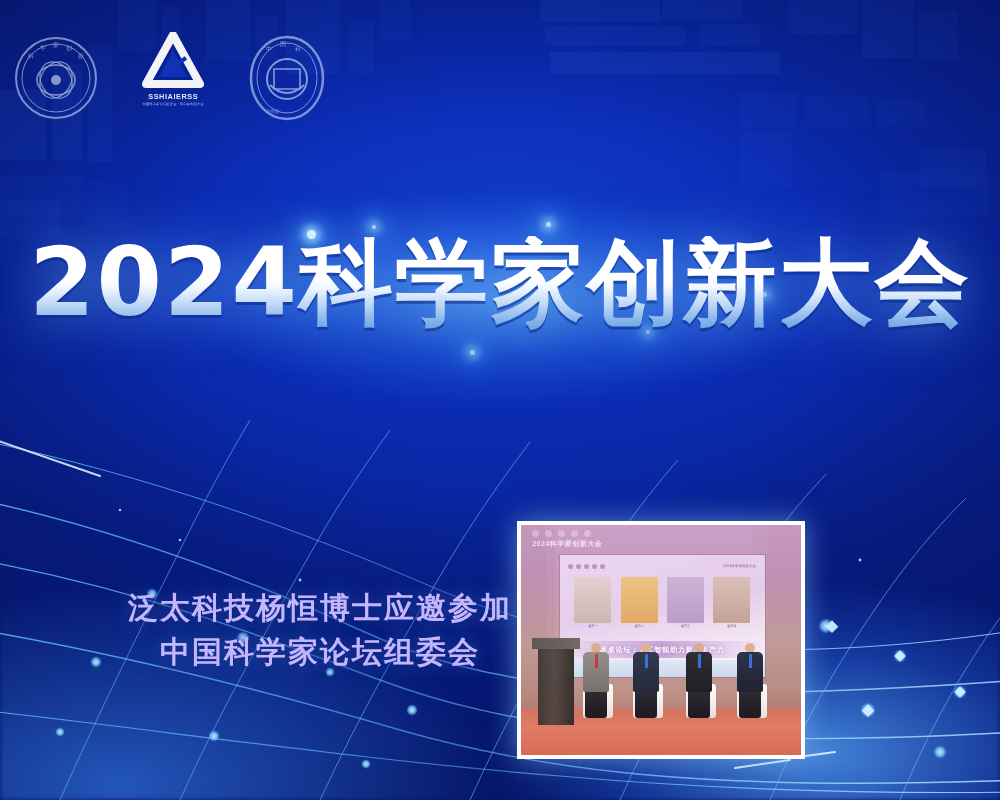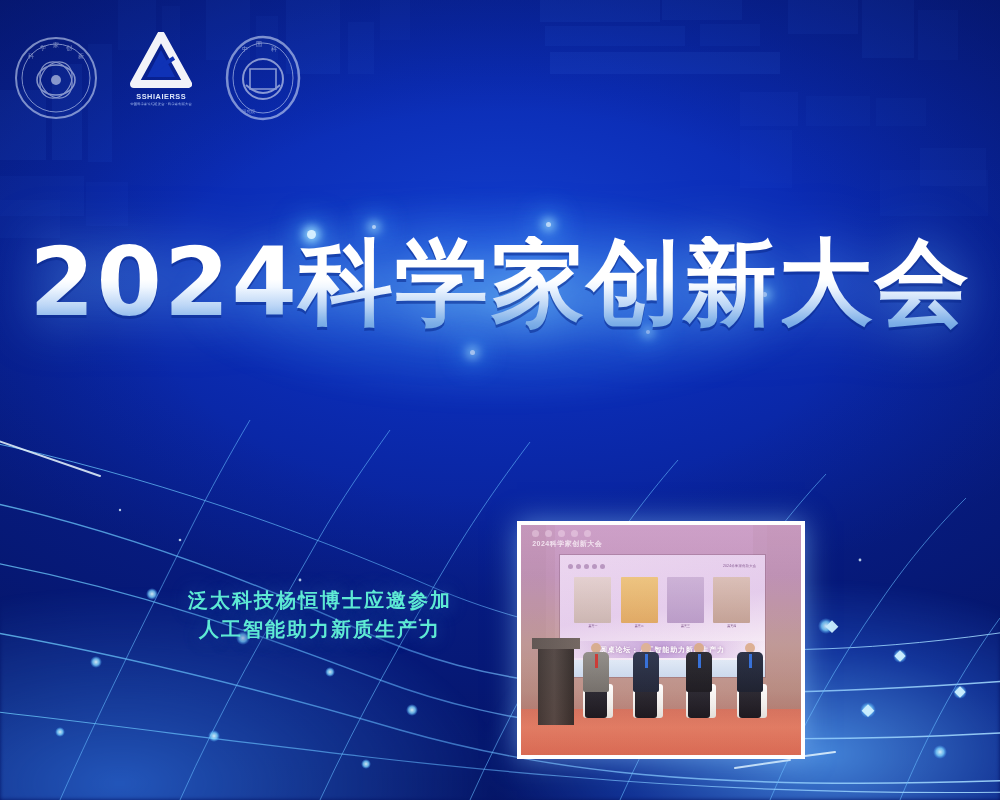--- a/index.html
+++ b/index.html
@@ -35,21 +35,21 @@
   
   .mesh{position:absolute;left:0;bottom:0;width:1000px;height:420px;}
   .mesh svg{display:block;}
   .mesh-glow{position:absolute;left:0;bottom:0;width:1000px;height:330px;
     background:
       radial-gradient(ellipse 45% 70% at 82% 86%,rgba(90,170,255,.75) 0%,rgba(50,120,250,.32) 45%,rgba(20,70,220,0) 75%),
       radial-gradient(ellipse 55% 85% at 12% 95%,rgba(60,140,255,.55) 0%,rgba(25,80,225,0) 70%);
     filter:blur(2px);}
 
   
-  .logos{position:absolute;left:14px;top:30px;height:96px;display:flex;align-items:center;gap:16px;}
+  .logos{position:absolute;left:14px;top:30px;height:96px;display:flex;align-items:center;gap:28px;}
   .logo{position:relative;opacity:.55;}
   .logo-1{width:84px;height:84px;}
   .logo-3{width:78px;height:86px;}
   .logo-2{width:94px;height:92px;display:flex;flex-direction:column;align-items:center;justify-content:flex-start;opacity:.95;}
   .logo-2 .tri{width:62px;height:58px;}
   .logo-2 .l2txt{margin-top:3px;font-size:8px;font-weight:700;letter-spacing:.6px;
     color:#e8f1ff;text-align:center;line-height:1.05;white-space:nowrap;transform:scaleX(.92);}
   .logo-2 .l2sub{font-size:3.6px;color:#bed4ff;letter-spacing:.2px;white-space:nowrap;
     transform:scale(.9);margin-top:1px;}
 
@@ -75,21 +75,21 @@
   
   .dateline{position:absolute;left:0;right:0;top:470px;text-align:center;
     font-family:"DejaVu Sans","Liberation Sans",sans-serif;
     font-size:23px;font-weight:600;letter-spacing:1.5px;color:#f2f7ff;
     text-shadow:0 1px 6px rgba(5,25,110,.9);}
   .dateline .gap{display:inline-block;width:18px;}
 
   
   .caption{position:absolute;left:120px;top:586px;width:400px;text-align:center;
     font-family:"DejaVu Sans","Liberation Sans",sans-serif;
-    font-size:20px;font-weight:800;line-height:1.45;letter-spacing:2px;color:#5eead4;
+    font-size:30px;font-weight:800;line-height:1.45;letter-spacing:2px;color:#c4b5fd;
     text-shadow:0 2px 12px rgba(6,30,130,.95),0 0 20px rgba(110,190,255,.4);}
 
   
   .photo{position:absolute;left:517px;top:521px;width:288px;height:238px;
     background:#ffffff;padding:4px;box-sizing:border-box;
     box-shadow:0 0 26px rgba(140,200,255,.55);}
   .photo-inner{position:relative;width:100%;height:100%;overflow:hidden;
     background:linear-gradient(175deg,#c59ec0 0%,#b98fae 18%,#caa08e 55%,#c4907e 78%,#e0705a 100%);}
 
   .room-wall{position:absolute;inset:0;
@@ -306,21 +306,21 @@
   </div>
 
   <div class="title-wrap">
     <span class="main-title">2024科学家创新大会</span>
   </div>
 
 
 
   <div class="caption">
     <div>泛太科技杨恒博士应邀参加</div>
-    <div>人工智能助力新质生产力</div>
+    <div>中国科学家论坛组委会</div>
   </div>
 
   <div class="photo">
     <div class="photo-inner">
 
       <div class="room-wall"></div>
       <div class="wall-panel" style="left:0;top:0;width:9%;height:80%;opacity:.35;"></div>
       <div class="wall-panel" style="left:9%;top:0;width:3%;height:80%;opacity:.2;"></div>
       <div class="wall-panel" style="left:88%;top:0;width:12%;height:80%;opacity:.3;"></div>
       <div class="wall-panel" style="left:83%;top:0;width:5%;height:80%;opacity:.18;"></div>

